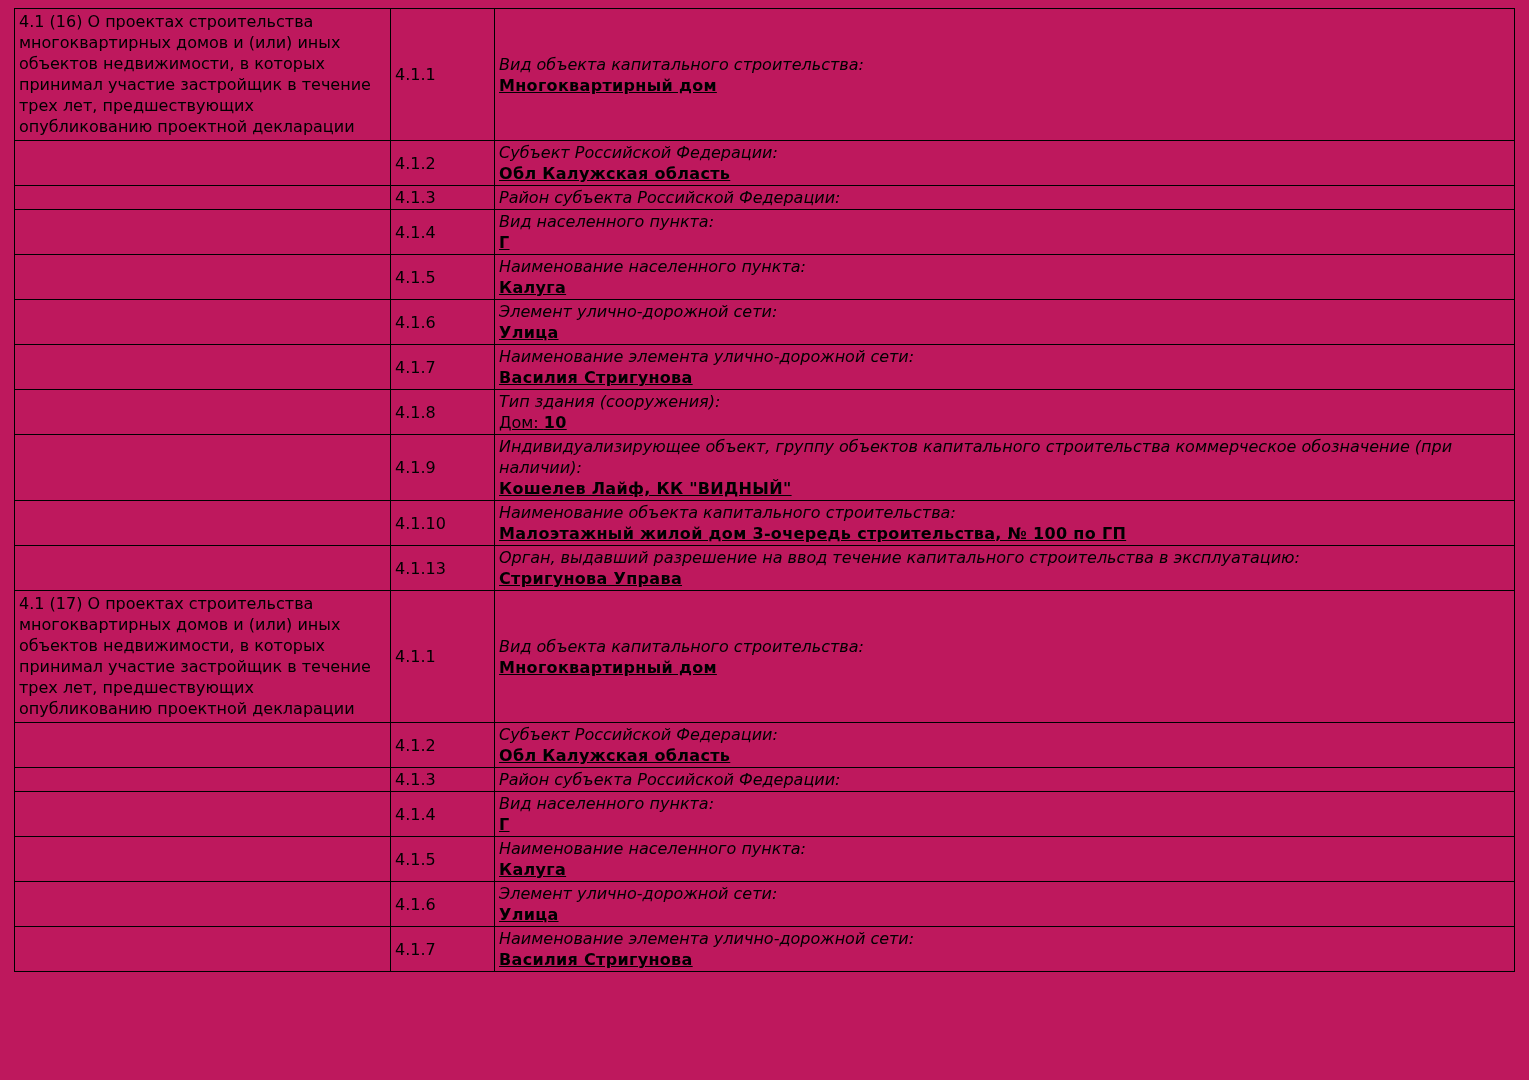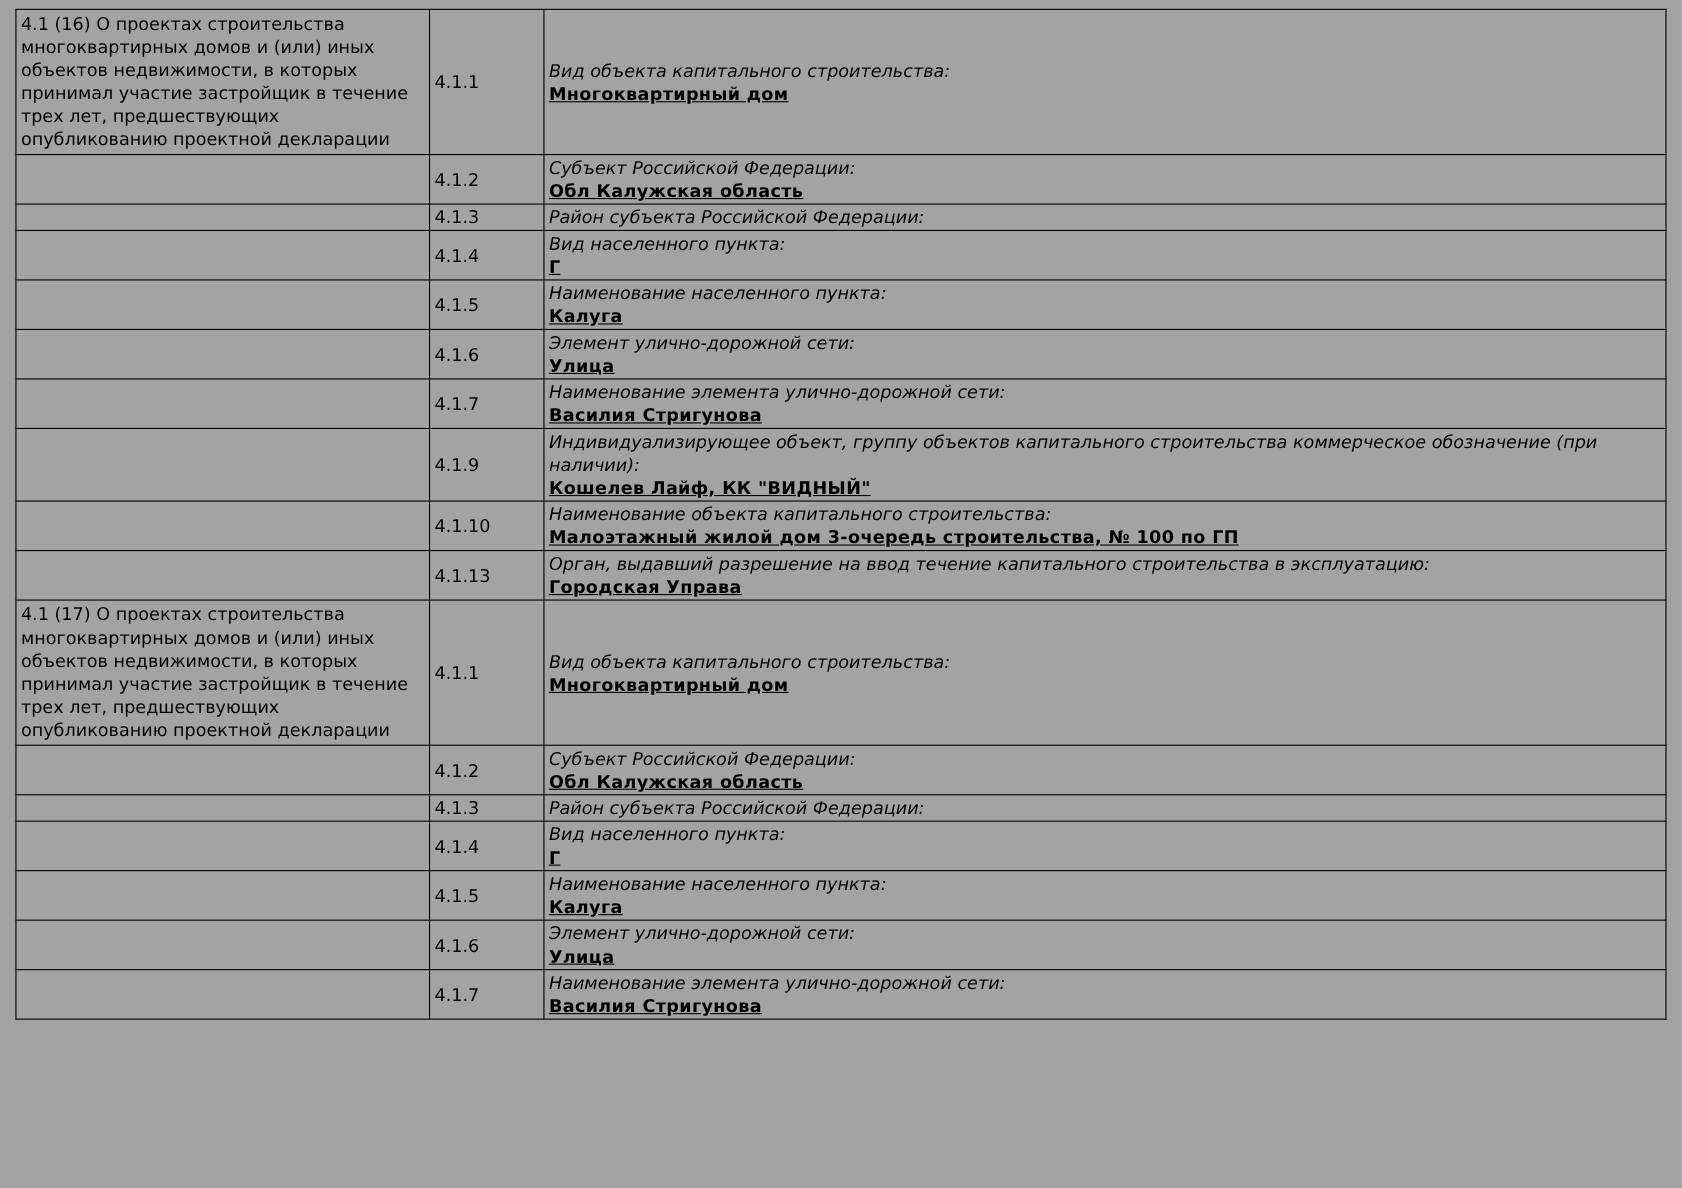--- a/index.html
+++ b/index.html
@@ -5,21 +5,21 @@
   * { box-sizing: border-box; }
   html, body { margin: 0; padding: 0; background: #ffffff; }
   body {
     font-family: "DejaVu Sans", "Liberation Sans", sans-serif;
     font-size: 16px;
     color: #000000;
   }
   .page {
     width: 1529px;
     height: 1080px;
-    background: #a3a3a3;
+    background: #be185d;
     overflow: hidden;
   }
   table.decl {
     border-collapse: collapse;
     table-layout: fixed;
     width: 1500px;
     margin: 8px 15px 0 14px;
   }
   col.c1 { width: 376px; }
   col.c2 { width: 104px; }
@@ -104,40 +104,48 @@
         <tr>
     <td class="desc"></td>
     <td class="code">4.1.7</td>
     <td class="content">
       <div class="label">Наименование элемента улично-дорожной сети:</div>
       <div class="value"><span class="vprefix"></span><span class="vbold">Василия Стригунова</span></div>
     </td>
   </tr>
         <tr>
     <td class="desc"></td>
+    <td class="code">4.1.8</td>
+    <td class="content">
+      <div class="label">Тип здания (сооружения):</div>
+      <div class="value"><span class="vprefix">Дом: </span><span class="vbold">10</span></div>
+    </td>
+  </tr>
+        <tr>
+    <td class="desc"></td>
     <td class="code">4.1.9</td>
     <td class="content">
       <div class="label">Индивидуализирующее объект, группу объектов капитального строительства коммерческое обозначение (при наличии):</div>
       <div class="value"><span class="vprefix"></span><span class="vbold">Кошелев Лайф, КК "ВИДНЫЙ"</span></div>
     </td>
   </tr>
         <tr>
     <td class="desc"></td>
     <td class="code">4.1.10</td>
     <td class="content">
       <div class="label">Наименование объекта капитального строительства:</div>
       <div class="value"><span class="vprefix"></span><span class="vbold">Малоэтажный жилой дом 3-очередь строительства, № 100 по ГП</span></div>
     </td>
   </tr>
         <tr>
     <td class="desc"></td>
     <td class="code">4.1.13</td>
     <td class="content">
       <div class="label">Орган, выдавший разрешение на ввод течение капитального строительства в эксплуатацию:</div>
-      <div class="value"><span class="vprefix"></span><span class="vbold">Городская Управа</span></div>
+      <div class="value"><span class="vprefix"></span><span class="vbold">Стригунова Управа</span></div>
     </td>
   </tr>
         <tr class="tall">
     <td class="desc">4.1 (17) О проектах строительства многоквартирных домов и (или) иных объектов недвижимости, в которых принимал участие застройщик в течение трех лет, предшествующих опубликованию проектной декларации</td>
     <td class="code">4.1.1</td>
     <td class="content">
       <div class="label">Вид объекта капитального строительства:</div>
       <div class="value"><span class="vprefix"></span><span class="vbold">Многоквартирный дом</span></div>
     </td>
   </tr>

